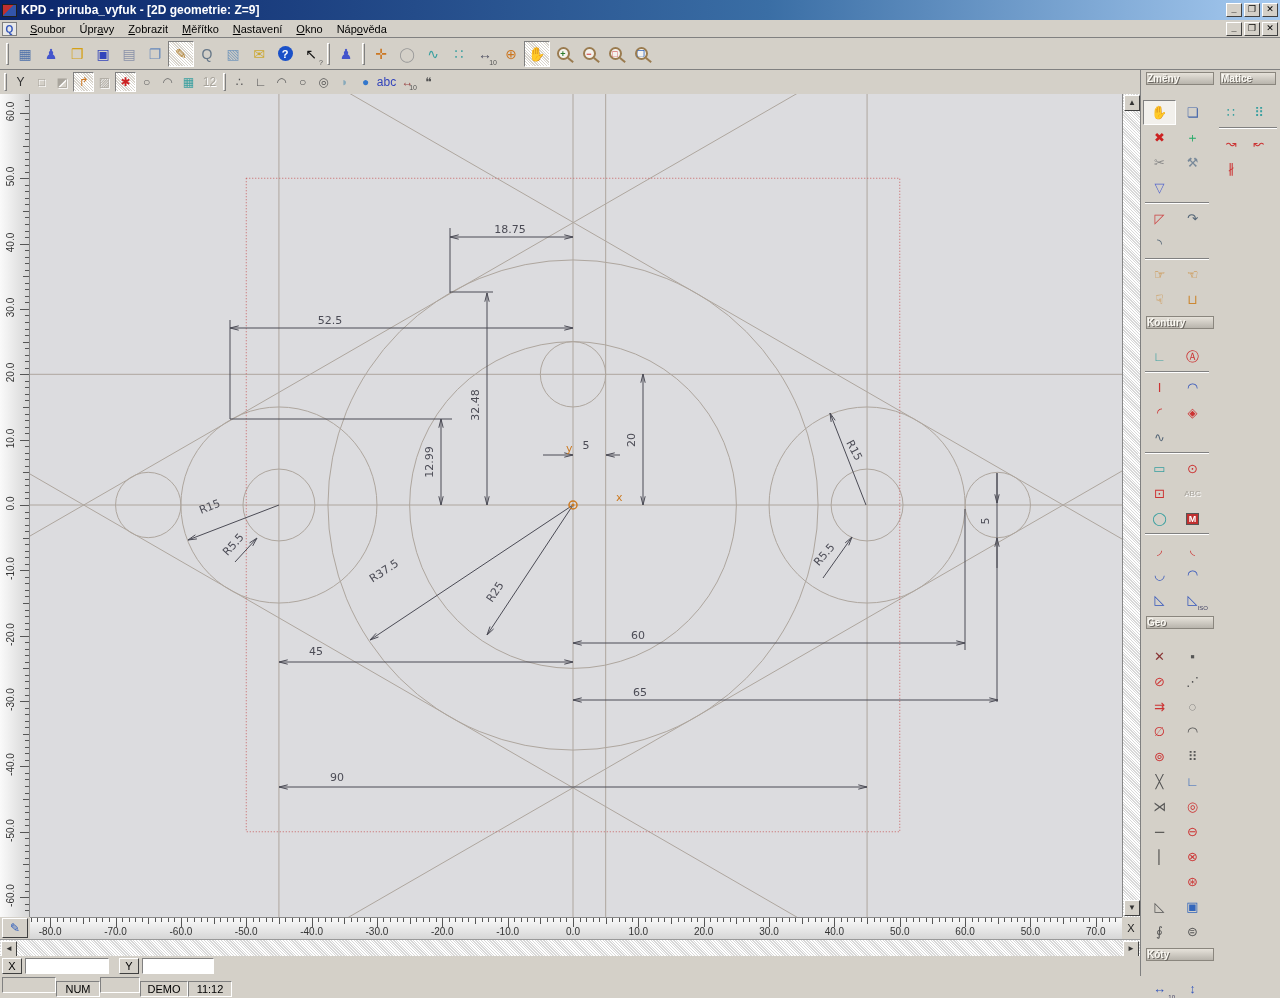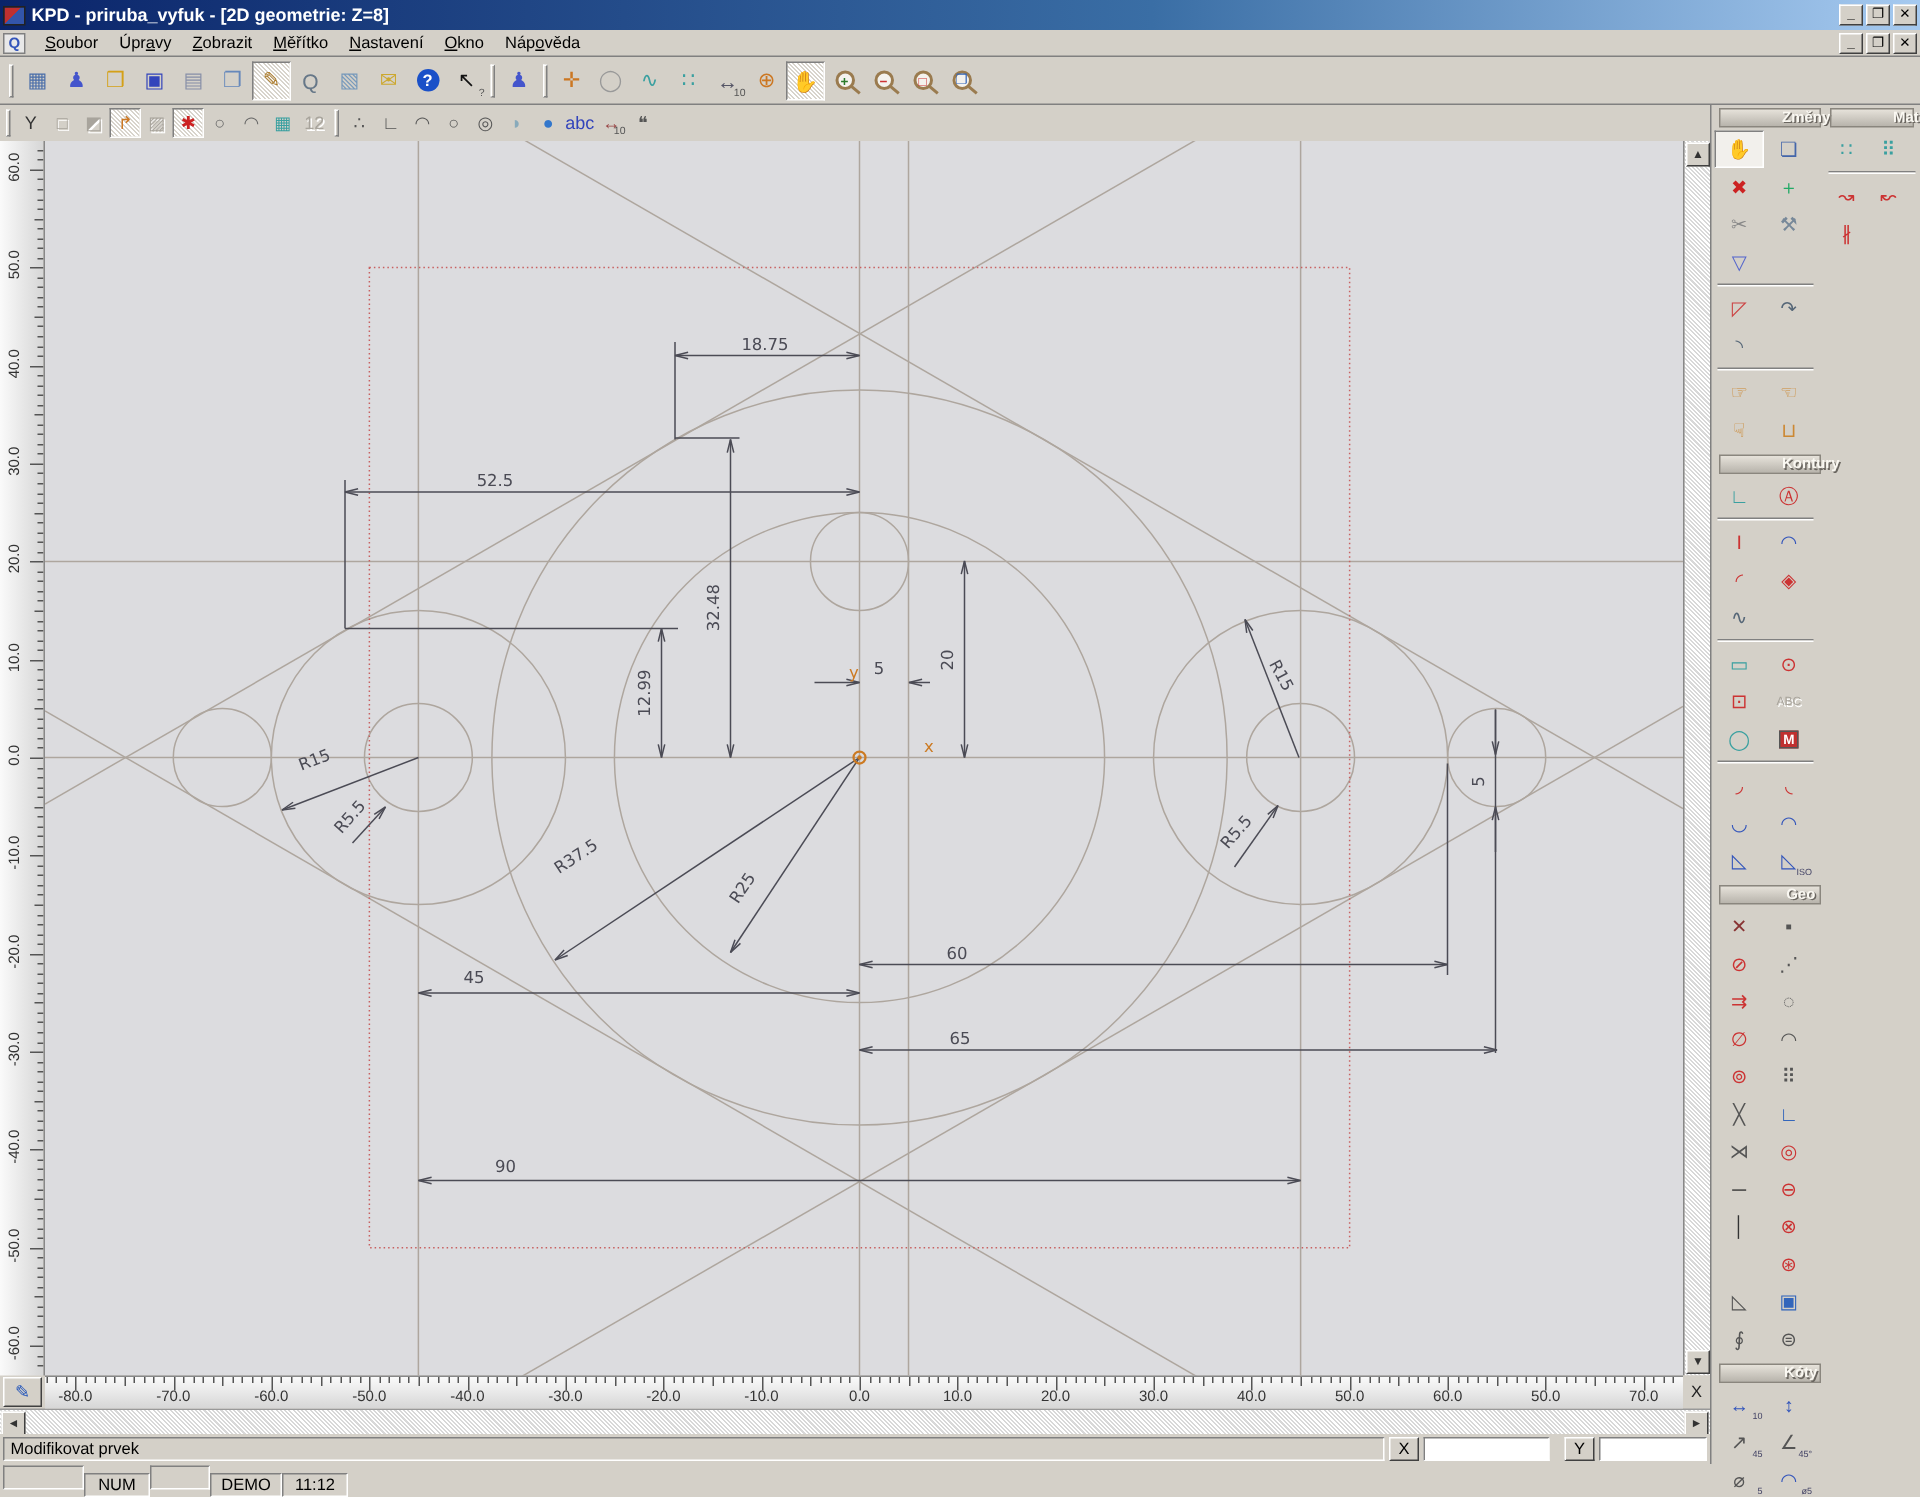--- a/index.html
+++ b/index.html
@@ -69,41 +69,41 @@
   .coordinput{width:84px;height:16px;background:#fff;border:1px solid;border-color:#808080 #fff #fff #808080;
     font-size:11px;padding:0 2px;font-family:"Liberation Sans",sans-serif;}
   .status2{height:22px;display:flex;align-items:center;background:#d4d0c8;padding:2px;gap:3px;}
   .status2 .msg{flex:1;}
   .cell{text-align:center;padding:1px 2px;height:16px;line-height:13px;
     border:1px solid;border-color:#808080 #fff #fff #808080;color:#000;}
   .dock{width:140px;background:#d4d0c8;border-left:1px solid #808080;display:flex;padding:2px 0 0 2px;}
   .dockcol1{width:74px;}
   .dockcol2{width:62px;}
   .panel{margin-bottom:4px;}
-  .ptitle{height:13px;margin:0 3px 2px 3px;background:linear-gradient(#e6e2da,#b8b4ac);
-    border:1px solid #8a867e;color:#faf8f2;font-size:10px;font-weight:bold;text-align:center;line-height:12px;
-    text-shadow:1px 1px 0 #6a6660;padding-left:41px;}
+  .ptitle{height:13px;margin:0 3px 15px 3px;background:linear-gradient(#e6e2da,#b8b4ac);
+    border:1px solid #8a867e;color:#faf8f2;font-size:10px;font-weight:bold;line-height:12px;
+    text-shadow:1px 1px 0 #6a6660;}
   .pgrid{display:flex;flex-wrap:wrap;width:70px;}
   .pgrid.narrow{width:60px;}
   .picon{width:33px;height:25px;display:flex;align-items:center;justify-content:center;
     font-size:13px;border:1px solid transparent;position:relative;}
   .pgrid.narrow .picon{width:28px;}
   .picon.pressed{border-color:#808080 #fff #fff #808080;background:#f2f0ec;}
   .picon.disabled{color:#a8a49c !important;text-shadow:1px 1px 0 #fff;}
   .picon .sub{position:absolute;right:0;bottom:0;font-size:6px;color:#446;}
   .psep{width:64px;height:2px;border-top:1px solid #808080;border-bottom:1px solid #fff;margin:2px 0 2px 2px;}
   .mchip{background:#c03030;color:#fff;font-size:9px;font-weight:bold;padding:0 2px;border:1px solid #555;}
   svg text{font-family:"DejaVu Sans","Liberation Sans",sans-serif;}
 </style>
 </head>
 <body>
 
 <div class="titlebar">
   <div class="appicon"></div>
-  <span>KPD - priruba_vyfuk - [2D geometrie: Z=8]</span>
+  <span>KPD - priruba_vyfuk - [2D geometrie: Z=9]</span>
   <div class="tspacer"></div>
   <div class="winbtn">_</div>
   <div class="winbtn">❐</div>
   <div class="winbtn">✕</div>
 </div>
 
 <div class="menubar">
   <div class="mdiicon">Q</div>
   <span id="menuitems"><span class="menuitem"><u>S</u>oubor</span><span class="menuitem">Úpr<u>a</u>vy</span><span class="menuitem"><u>Z</u>obrazit</span><span class="menuitem"><u>M</u>ěřítko</span><span class="menuitem"><u>N</u>astavení</span><span class="menuitem"><u>O</u>kno</span><span class="menuitem">Náp<u>o</u>věda</span></span>
   <div class="tspacer"></div>
@@ -616,21 +616,20 @@
           </div>
         <div class="corner-x">X</div>
       </div>
       <div class="cz-hscroll">
         <div class="sbtn">◄</div>
         <div class="flexfill"></div>
         <div class="sbtn">►</div>
       </div>
     </div>
     <div class="status1">
-      <div class="sunken msg">Modifikovat prvek</div>
       <div class="coordlabel">X</div>
       <input class="coordinput" value="" style="">
       <div style="width:4px"></div>
       <div class="coordlabel">Y</div>
       <input class="coordinput" style="width: 72px;" value="">
     </div>
   </div>
   <div class="dock">
     <div class="dockcol1" id="dockcol1">
         <div class="panel">

